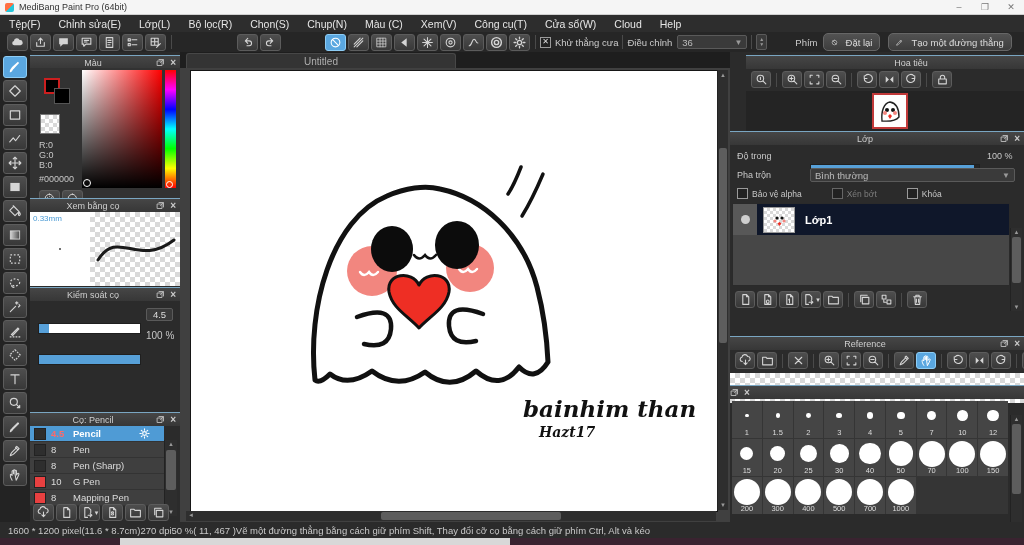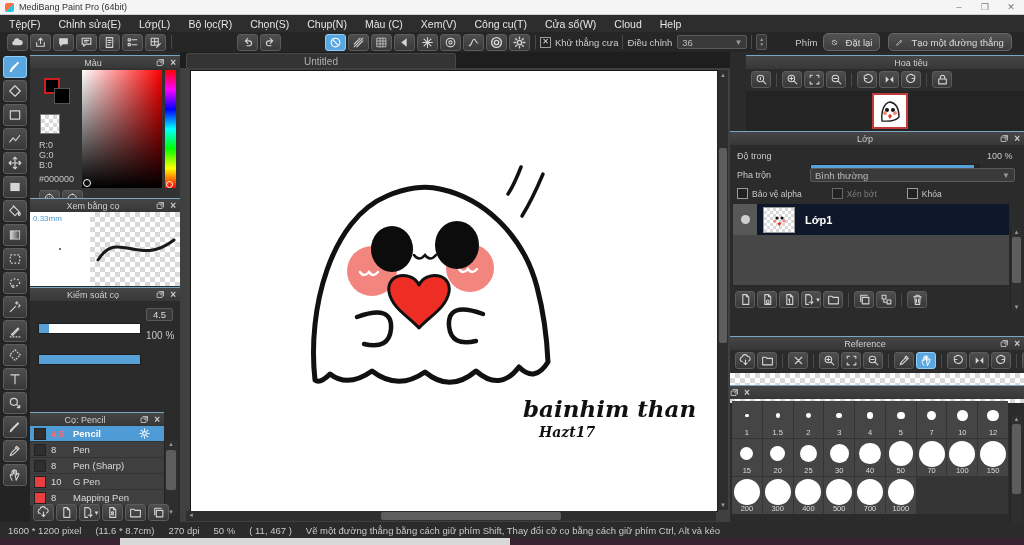--- a/index.html
+++ b/index.html
@@ -87,21 +87,21 @@
   .chkrow .dim{color:#7d7d7d;}
   
   .bsgrid{display:grid;grid-template-columns:repeat(9,1fr);gap:1px;background:#353535;}
   .bscell{background:#454545;height:37px;position:relative;display:flex;align-items:center;justify-content:center;}
   .bscell .dot{background:#fff;border-radius:50%;}
   .bscell .bl{position:absolute;bottom:1px;left:0;right:0;text-align:center;font-size:7.5px;color:#ddd;}
   .bscell.empty{background:transparent;}
   
   .statusbar{position:absolute;left:0;top:522px;width:1024px;height:16px;background:#2b2b2b;
     display:flex;align-items:center;color:#c9c9c9;font-size:9.5px;}
-  .statusbar span{margin-left:14px;white-space:nowrap;}
+  .statusbar span{margin-left:0;white-space:nowrap;}
   .bottomstrip{position:absolute;left:0;top:538px;width:1024px;height:7px;background:#3a2330;}
   .bottomstrip .seg{position:absolute;left:120px;top:0;width:390px;height:7px;background:#d8d8d8;}
 </style>
 </head>
 <body>
 
 <div id="app">
 
   <div class="titlebar">
     <div class="appicon"></div>
@@ -439,21 +439,21 @@
       <div class="abs slider" style="left:8px;top:22px;width:103px;">
         <div class="fill" style="width:10px;"></div>
       </div>
       <div class="abs valbox" style="left:116px;top:21px;width:27px;">4.5</div>
       <div class="abs slider" style="left:8px;top:42px;width:103px;background:#2a2a2a;">
         <div class="fill" style="width:100%;"></div>
       </div>
       <div class="abs lbl" style="left:116px;top:43px;font-size:10px;">100 %</div>
     </div>
 
-    <div class="abs" style="left:0;top:360px;width:134px;">
+    <div class="abs" style="left:0;top:360px;width:150px;">
       <div class="panel-h">
         <span class="t">Cọ: Pencil</span>
         <span class="hic">
             <svg viewBox="0 0 24 24" fill="none" stroke="currentColor" stroke-width="2" stroke-linecap="round" stroke-linejoin="round">
               <path d="M4 8h12v12H4zM8 4h12v12M12 12l7-7" stroke-width="2.6"></path>
             </svg>
           </span>
         <span class="x">×</span>
       </div>
       <div class="abs" style="left:0;top:14px;width:134px;" id="brush-list">

